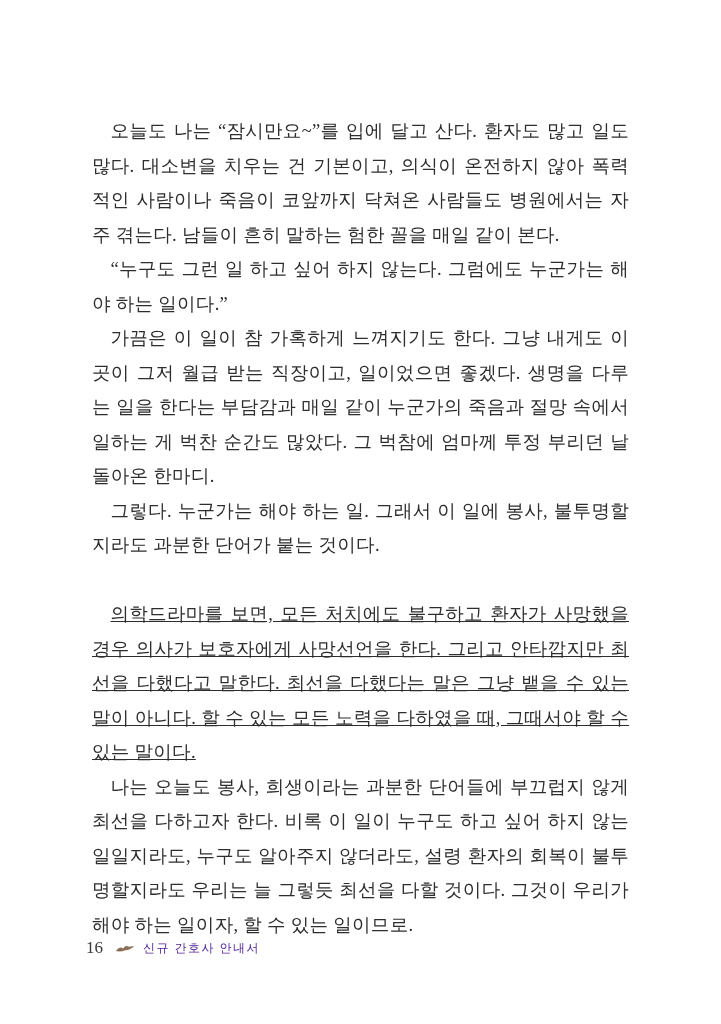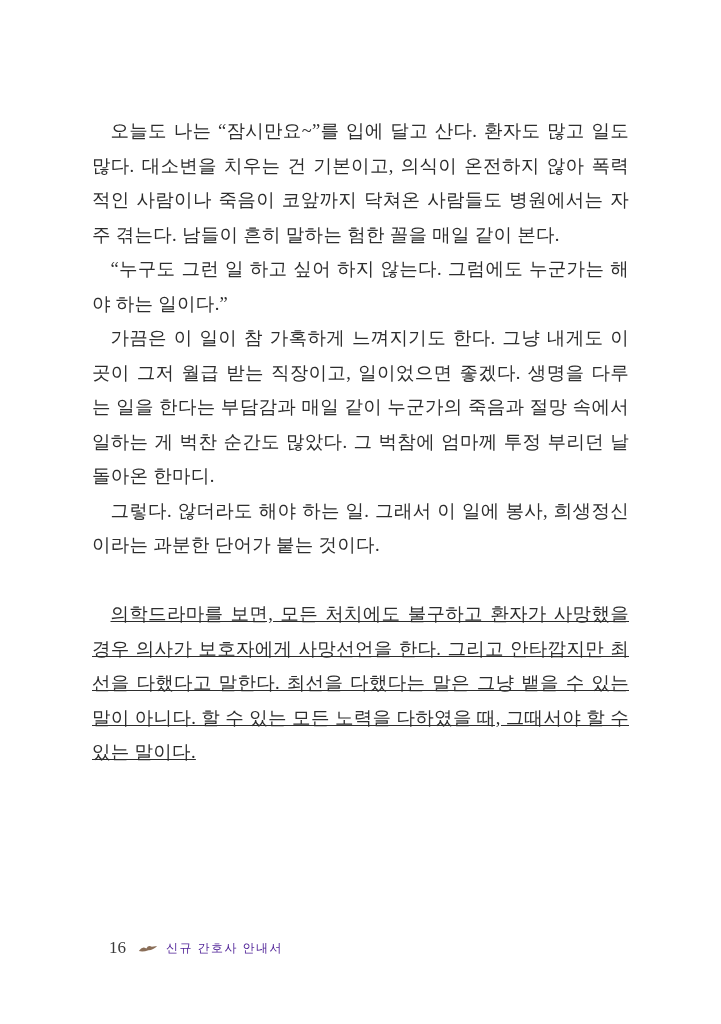--- a/index.html
+++ b/index.html
@@ -35,21 +35,21 @@
     margin: 0;
     padding: 0;
     text-indent: 1em;
   }
   .text-block p.section-gap {
     margin-top: 34.5px;
     text-decoration: underline;
   }
   .footer {
     position: absolute;
-    left: 109px;
+    left: 86px;
     top: 938px;
     display: flex;
     align-items: center;
     gap: 8px;
   }
   .page-number {
     font-size: 17px;
     color: #3a3a3a;
     line-height: 20px;
   }
@@ -71,22 +71,23 @@
 </style>
 </head>
 <body>
 
 <div class="page">
 
   <div class="text-block">
     <p>오늘도 나는 “잠시만요~”를 입에 달고 산다. 환자도 많고 일도 많다. 대소변을 치우는 건 기본이고, 의식이 온전하지 않아 폭력적인 사람이나 죽음이 코앞까지 닥쳐온 사람들도 병원에서는 자주 겪는다. 남들이 흔히 말하는 험한 꼴을 매일 같이 본다.</p>
     <p>“누구도 그런 일 하고 싶어 하지 않는다. 그럼에도 누군가는 해야 하는 일이다.”</p>
     <p>가끔은 이 일이 참 가혹하게 느껴지기도 한다. 그냥 내게도 이곳이 그저 월급 받는 직장이고, 일이었으면 좋겠다. 생명을 다루는 일을 한다는 부담감과 매일 같이 누군가의 죽음과 절망 속에서 일하는 게 벅찬 순간도 많았다. 그 벅참에 엄마께 투정 부리던 날 돌아온 한마디.</p>
-    <p>그렇다. 않더라도 해야 하는 일. 그래서 이 일에 봉사, 희생정신이라는 과분한 단어가 붙는 것이다.</p>
+    <p>그렇다. 누군가는 해야 하는 일. 그래서 이 일에 봉사, 불투명할지라도 과분한 단어가 붙는 것이다.</p>
     <p class="section-gap">의학드라마를 보면, 모든 처치에도 불구하고 환자가 사망했을 경우 의사가 보호자에게 사망선언을 한다. 그리고 안타깝지만 최선을 다했다고 말한다. 최선을 다했다는 말은 그냥 뱉을 수 있는 말이 아니다. 할 수 있는 모든 노력을 다하였을 때, 그때서야 할 수 있는 말이다.</p>
+    <p>나는 오늘도 봉사, 희생이라는 과분한 단어들에 부끄럽지 않게 최선을 다하고자 한다. 비록 이 일이 누구도 하고 싶어 하지 않는 일일지라도, 누구도 알아주지 않더라도, 설령 환자의 회복이 불투명할지라도 우리는 늘 그렇듯 최선을 다할 것이다. 그것이 우리가 해야 하는 일이자, 할 수 있는 일이므로.</p>
   </div>
 
   <div class="footer">
     <span class="page-number">16</span>
     <span class="footer-icon">
       <svg viewBox="0 0 24 12" xmlns="http://www.w3.org/2000/svg">
         <path d="M1 9 Q5 2.5 10 6 Q12.5 1.5 16.5 4 L23 3 Q18.5 8 12.5 8 Q6 10.5 1 9 Z" fill="#8a6e58"></path>
       </svg>
     </span>
     <span class="running-title">신규 간호사 안내서</span>

